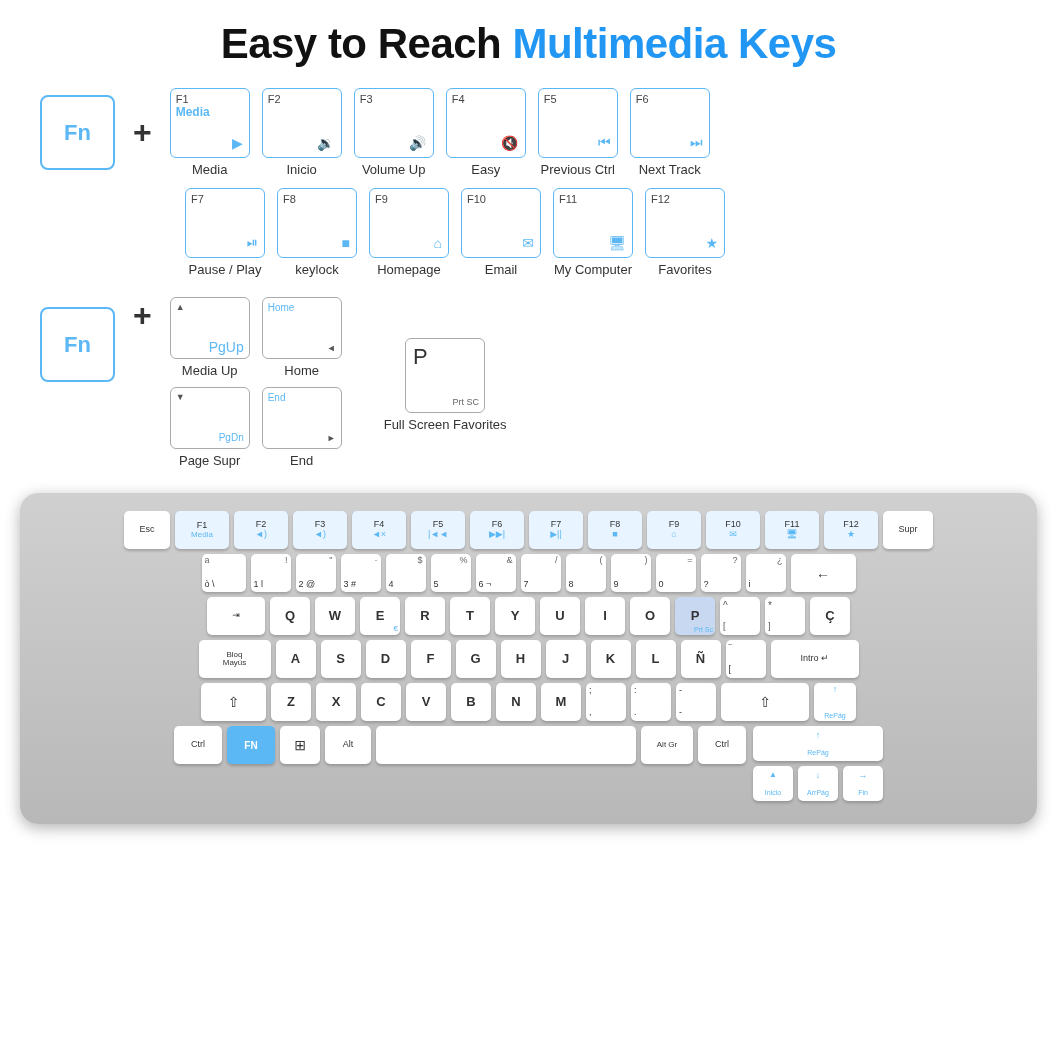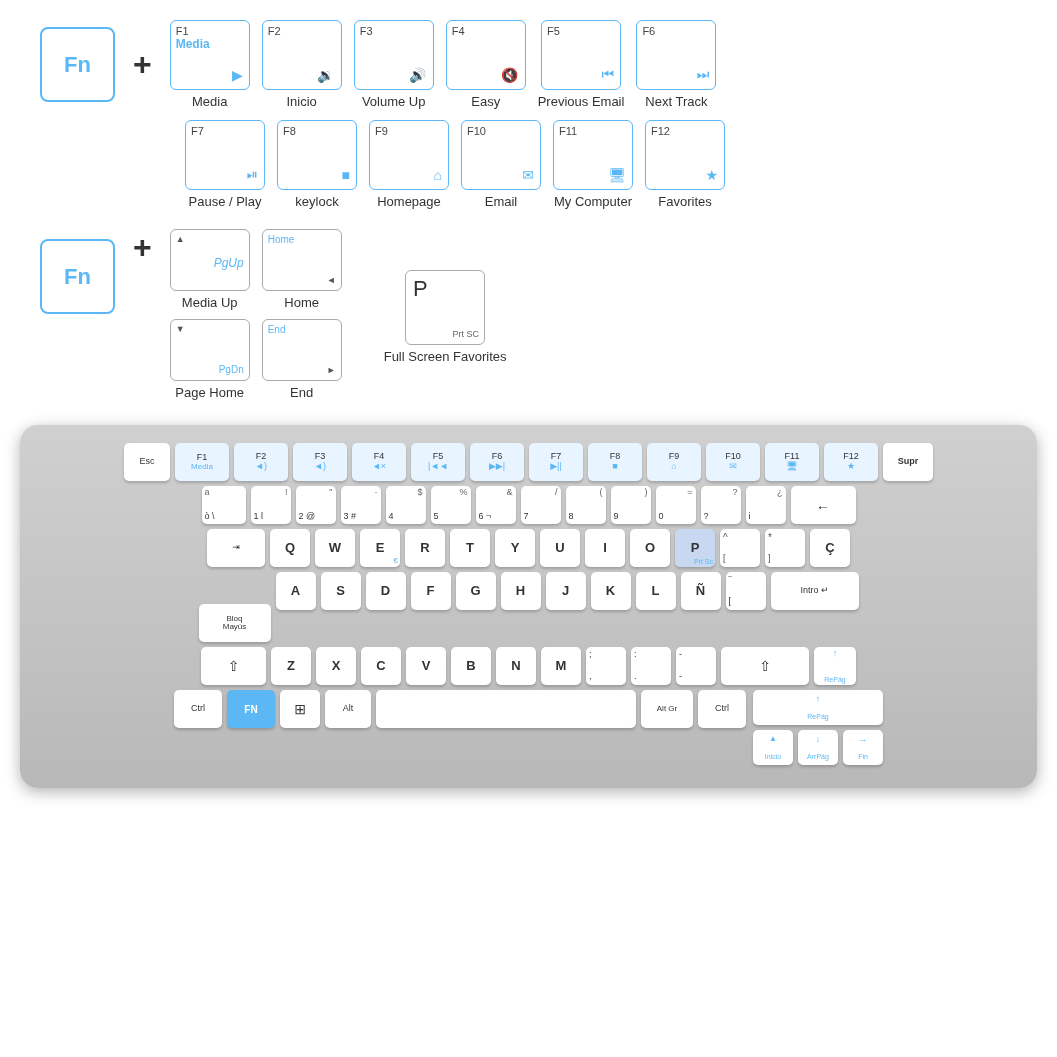--- a/index.html
+++ b/index.html
@@ -225,34 +225,37 @@
       font-weight: bold;
       color: #333;
     }
 
     .kb-key.wide-1-5 { min-width: 58px; }
     .kb-key.wide-space { min-width: 260px; }
     .kb-key.wide-enter { min-width: 88px; }
     .kb-key.wide-shift-r { min-width: 88px; }
     .kb-key.wide-shift-l { min-width: 65px; }
     .kb-key.wide-backspace { min-width: 65px; }
-    .kb-key.wide-caps { min-width: 70px; margin-top: 32px; }
+    .kb-key.wide-caps { min-width: 70px; }
     .kb-key.fn-blue {
       background: #5BB8F5;
       color: #fff;
     }
     .kb-key.p-highlighted {
       background: #c8d8f0;
     }
   </style>
 </head>
 <body>
 
 <div class="top-section">
 
+  <h1 class="main-title">
+    <span>Easy to Reach </span><span class="blue">Multimedia Keys</span>
+  </h1>
 
   <div class="fn-row">
     <div class="fn-key">Fn</div>
     <div class="plus-sign">+</div>
     <div class="keys-group">
 
       <div class="key-item">
         <div class="key-box">
           <span class="fn-number">F1</span>
           <span class="media-label">Media</span>
@@ -283,21 +286,21 @@
           <span class="key-icon">🔇</span>
         </div>
         <span class="key-label">Easy</span>
       </div>
 
       <div class="key-item">
         <div class="key-box">
           <span class="fn-number">F5</span>
           <span class="key-icon">⏮</span>
         </div>
-        <span class="key-label">Previous Email</span>
+        <span class="key-label">Previous Ctrl</span>
       </div>
 
       <div class="key-item">
         <div class="key-box">
           <span class="fn-number">F6</span>
           <span class="key-icon">⏭</span>
         </div>
         <span class="key-label">Next Track</span>
       </div>
     </div>
@@ -359,31 +362,31 @@
   <div class="fn-row2" style="margin-top: 20px;">
     <div class="fn-key">Fn</div>
     <div class="plus-sign">+</div>
 
     <div style="display:flex; gap: 12px;">
       <div style="display:flex; flex-direction:column; gap:8px;">
 
         <div class="key-item">
           <div class="key-box-nav" style="width:80px;height:62px;">
             <span style="font-size:9px;color:#555;position:absolute;top:4px;left:5px;">▲</span>
-            <span style="font-size:12px;color:#5BB8F5;position:absolute;bottom:20px;right:5px;font-style:italic;">PgUp</span>
+            <span style="font-size:14px;color:#5BB8F5;position:absolute;bottom:3px;right:5px;">PgUp</span>
           </div>
           <span class="key-label">Media Up</span>
         </div>
 
         <div class="key-item">
           <div class="key-box-nav" style="width:80px;height:62px;">
             <span style="font-size:9px;color:#555;position:absolute;top:4px;left:5px;">▼</span>
             <span style="font-size:10px;color:#5BB8F5;position:absolute;bottom:5px;right:5px;">PgDn</span>
           </div>
-          <span class="key-label">Page Home</span>
+          <span class="key-label">Page Supr</span>
         </div>
       </div>
 
       <div style="display:flex; flex-direction:column; gap:8px;">
 
         <div class="key-item">
           <div class="key-box-nav" style="width:80px;height:62px;">
             <span style="font-size:10px;color:#5BB8F5;position:absolute;top:4px;left:5px;">Home</span>
             <span style="font-size:9px;color:#555;position:absolute;bottom:5px;right:5px;">◄</span>
           </div>
@@ -456,21 +459,21 @@
         <span style="font-size:9px;color:#5BB8F5;">✉</span>
       </div>
       <div class="kb-key fn-row-key" style="min-width:54px;">
         <span style="font-size:9px;color:#333;">F11</span>
         <span style="font-size:9px;color:#5BB8F5;">🖥</span>
       </div>
       <div class="kb-key fn-row-key" style="min-width:54px;">
         <span style="font-size:9px;color:#333;">F12</span>
         <span style="font-size:9px;color:#5BB8F5;">★</span>
       </div>
-      <div class="kb-key" style="min-width:50px;font-size:9px;font-weight:bold;">Supr</div>
+      <div class="kb-key" style="min-width:50px;font-size:9px;">Supr</div>
     </div>
 
     <div class="kb-row">
       <div class="kb-key" style="min-width:44px;font-size:9px;">
           <span style="font-size:9px;color:#666;position:absolute;top:2px;left:3px;">a</span>
           <span style="font-size:9px;color:#333;position:absolute;bottom:2px;left:3px;">ò \</span>
         </div>
       <div class="kb-key">
           <span style="font-size:9px;color:#666;position:absolute;top:2px;right:3px;">!</span>
           <span style="font-size:9px;color:#333;position:absolute;bottom:2px;left:3px;">1 l</span>

